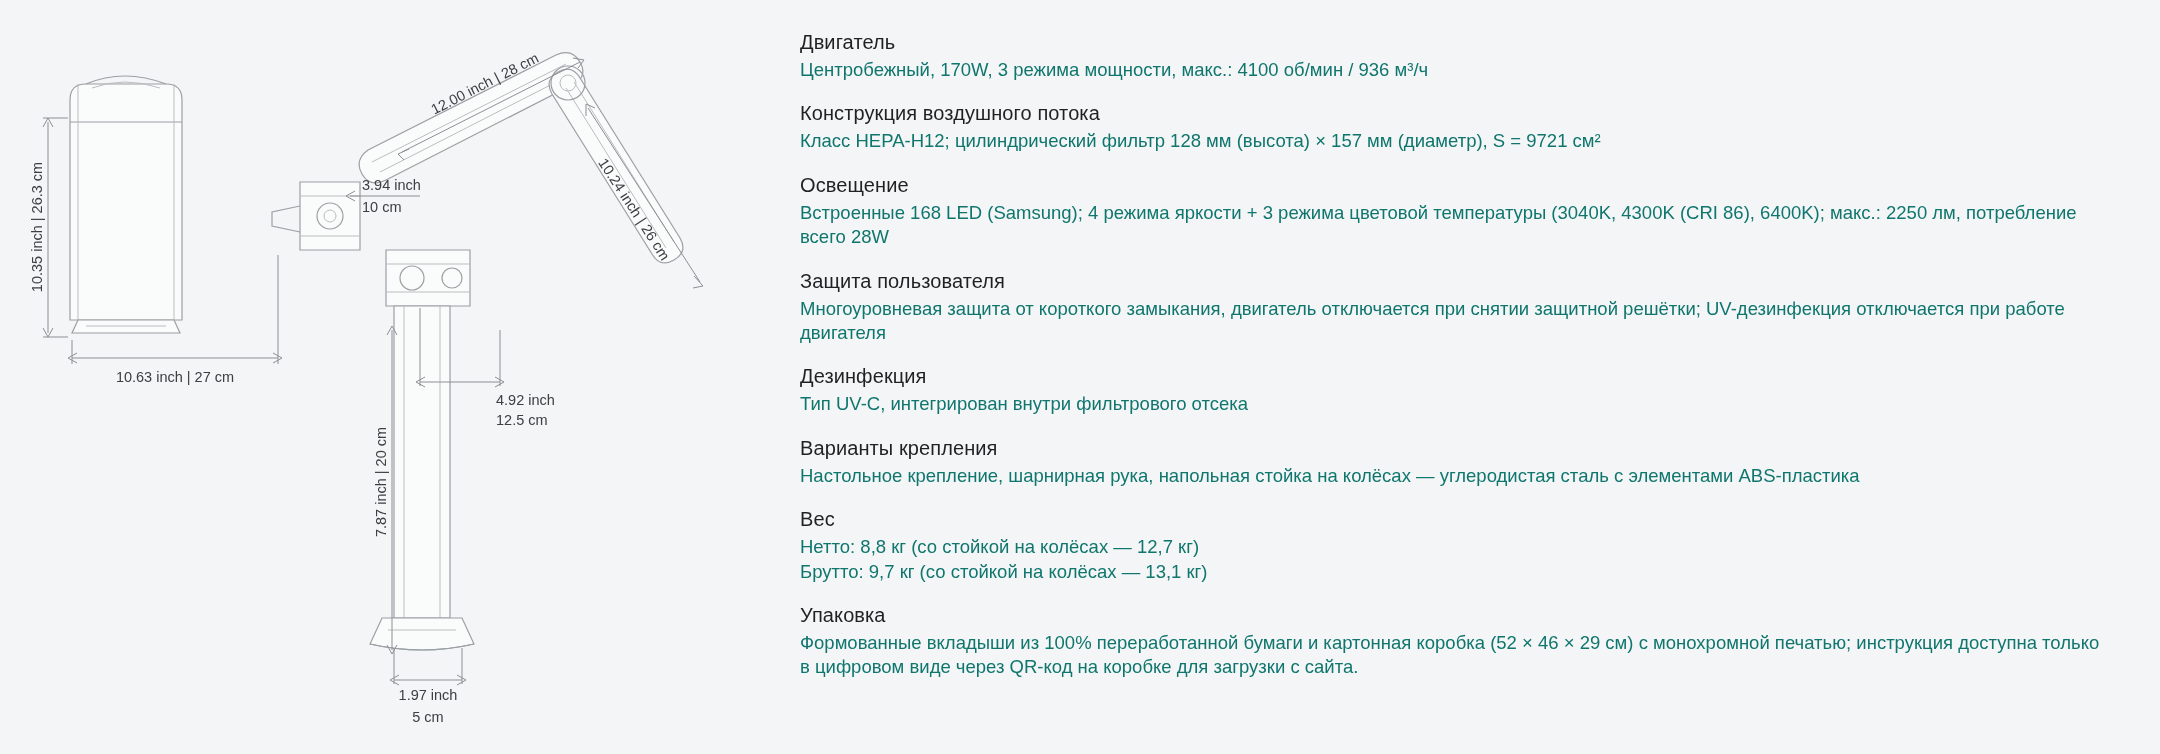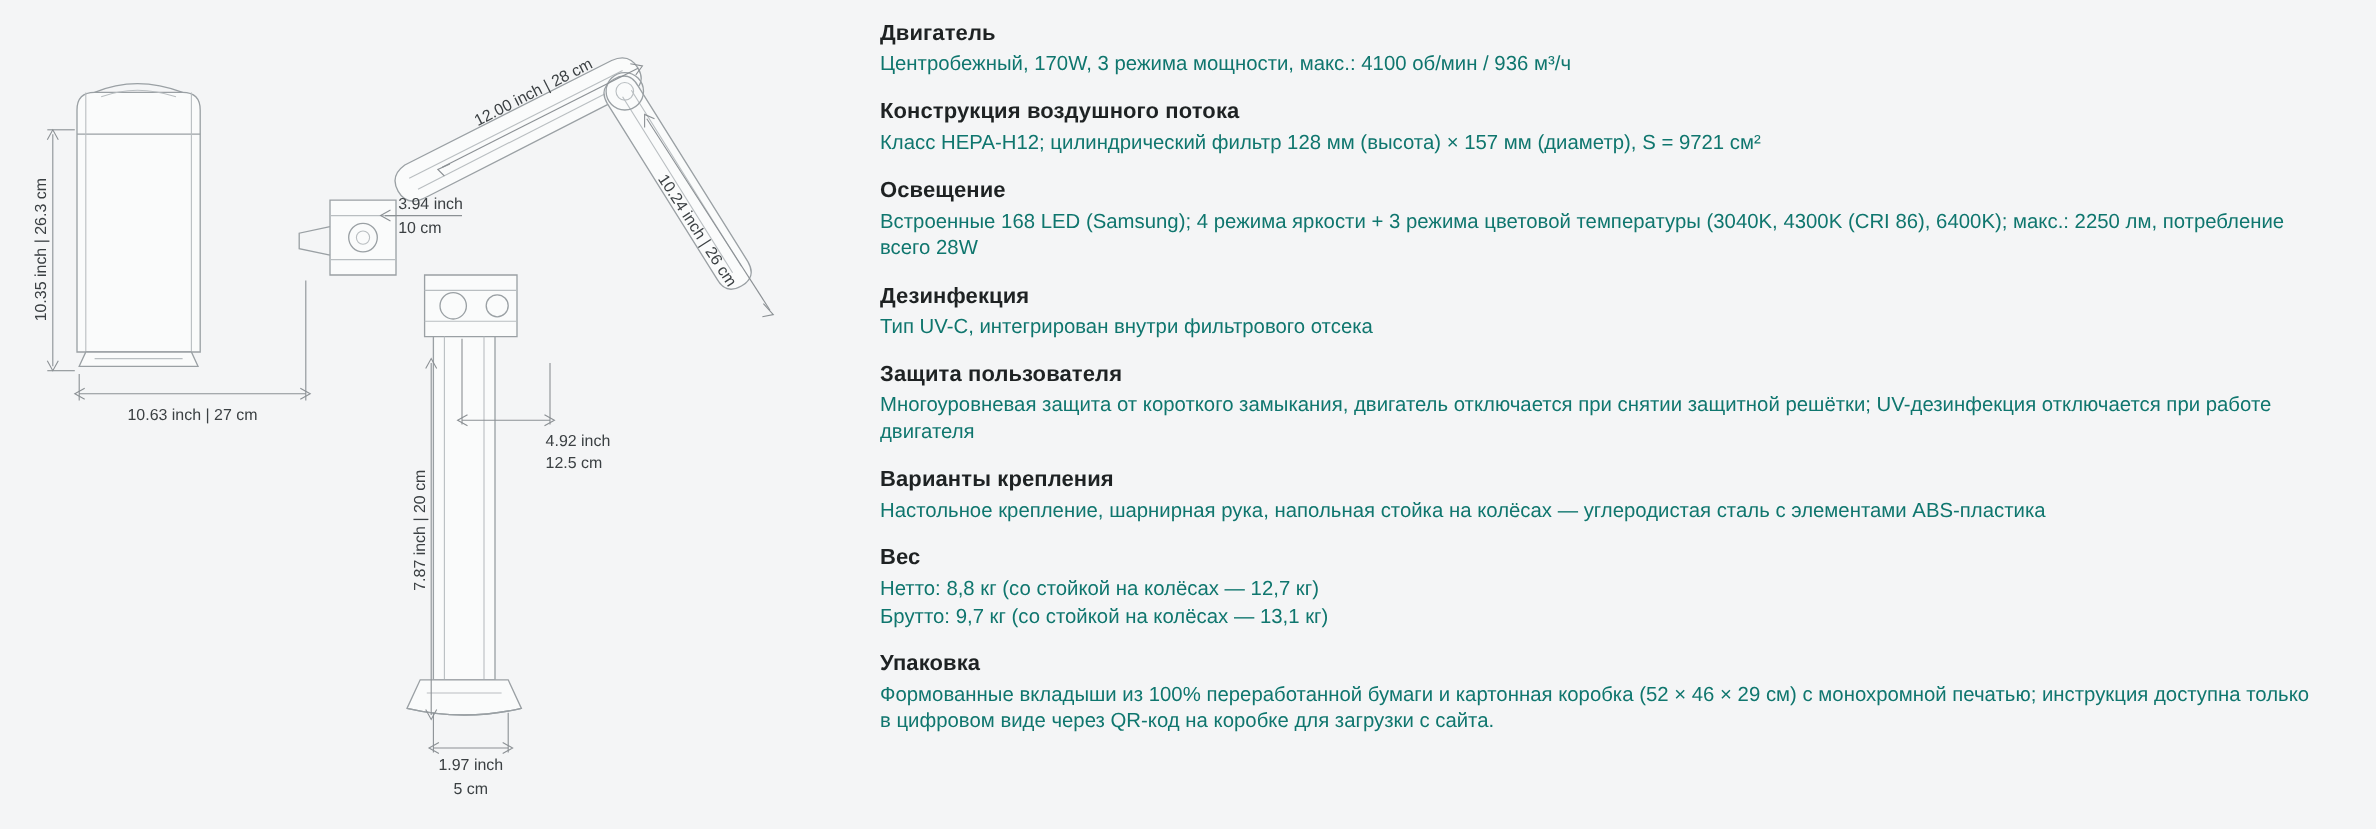--- a/index.html
+++ b/index.html
@@ -29,24 +29,24 @@
 
   
   .spec-pane {
     flex: 1 1 auto;
     padding: 18px 40px 0 0;
     position: relative;
   }
   .spec-block { margin-bottom: 19px; }
   .spec-title {
     font-size: 20px;
-    font-weight: bold;
+    font-weight: normal;
     color: #1e2223;
     line-height: 1.25;
-    margin: 0 0 3px 0;
+    margin: 12px 0 3px 0;
     letter-spacing: .1px;
   }
   .spec-body {
     font-size: 18.5px;
     color: #0f766e;
     line-height: 1.32;
     margin: 0;
     max-width: 1300px;
     white-space: pre-line;
   }
@@ -204,27 +204,27 @@
       <p class="spec-body">Класс HEPA-H12; цилиндрический фильтр 128 мм (высота) × 157 мм (диаметр), S = 9721 см²</p>
     </div>
 
 
     <div class="spec-block">
       <p class="spec-title">Освещение</p>
       <p class="spec-body">Встроенные 168 LED (Samsung); 4 режима яркости + 3 режима цветовой температуры (3040K, 4300K (CRI 86), 6400K); макс.: 2250 лм, потребление всего 28W</p>
     </div>
 
     <div class="spec-block">
+      <p class="spec-title">Защита пользователя</p>
+      <p class="spec-body">Многоуровневая защита от короткого замыкания, двигатель отключается при снятии защитной решётки; UV-дезинфекция отключается при работе двигателя</p>
+    </div>
+
+    <div class="spec-block">
       <p class="spec-title">Дезинфекция</p>
       <p class="spec-body">Тип UV-C, интегрирован внутри фильтрового отсека</p>
-    </div>
-
-    <div class="spec-block">
-      <p class="spec-title">Защита пользователя</p>
-      <p class="spec-body">Многоуровневая защита от короткого замыкания, двигатель отключается при снятии защитной решётки; UV-дезинфекция отключается при работе двигателя</p>
     </div>
 
     <div class="spec-block">
       <p class="spec-title">Варианты крепления</p>
       <p class="spec-body">Настольное крепление, шарнирная рука, напольная стойка на колёсах — углеродистая сталь с элементами ABS-пластика</p>
     </div>
 
     <div class="spec-block">
       <p class="spec-title">Вес</p>
       <p class="spec-body">Нетто: 8,8 кг (со стойкой на колёсах — 12,7 кг)

